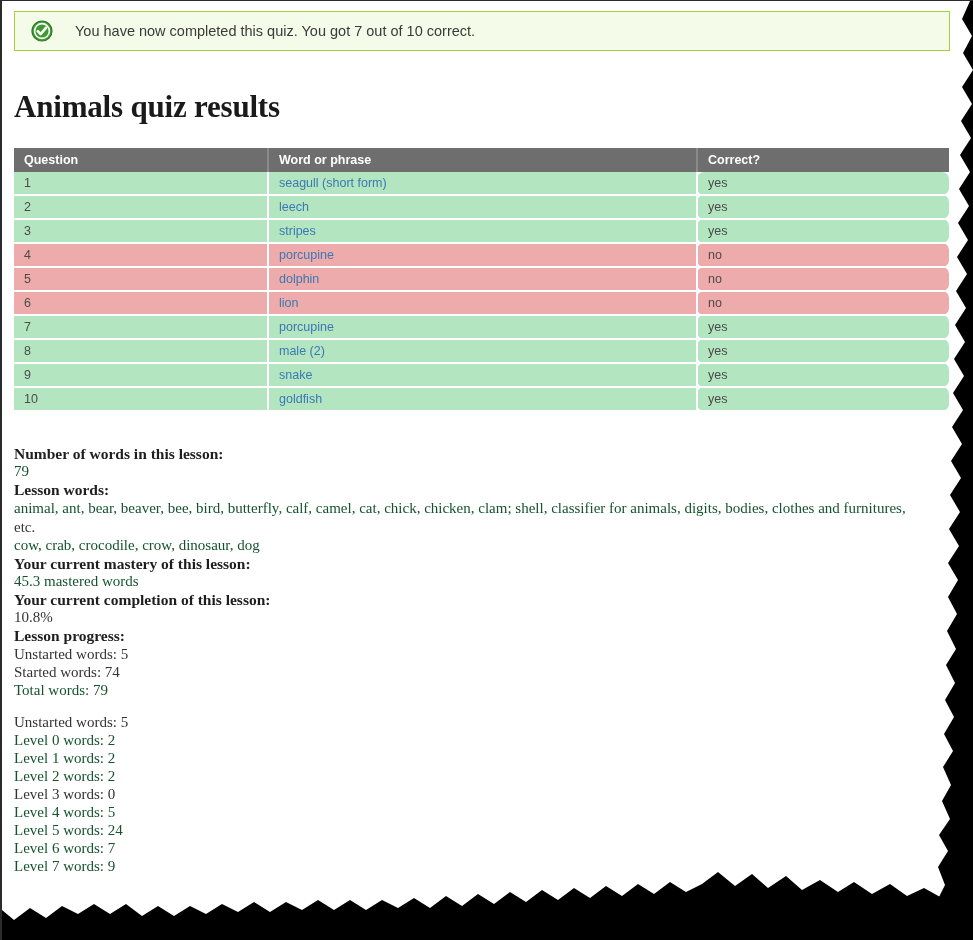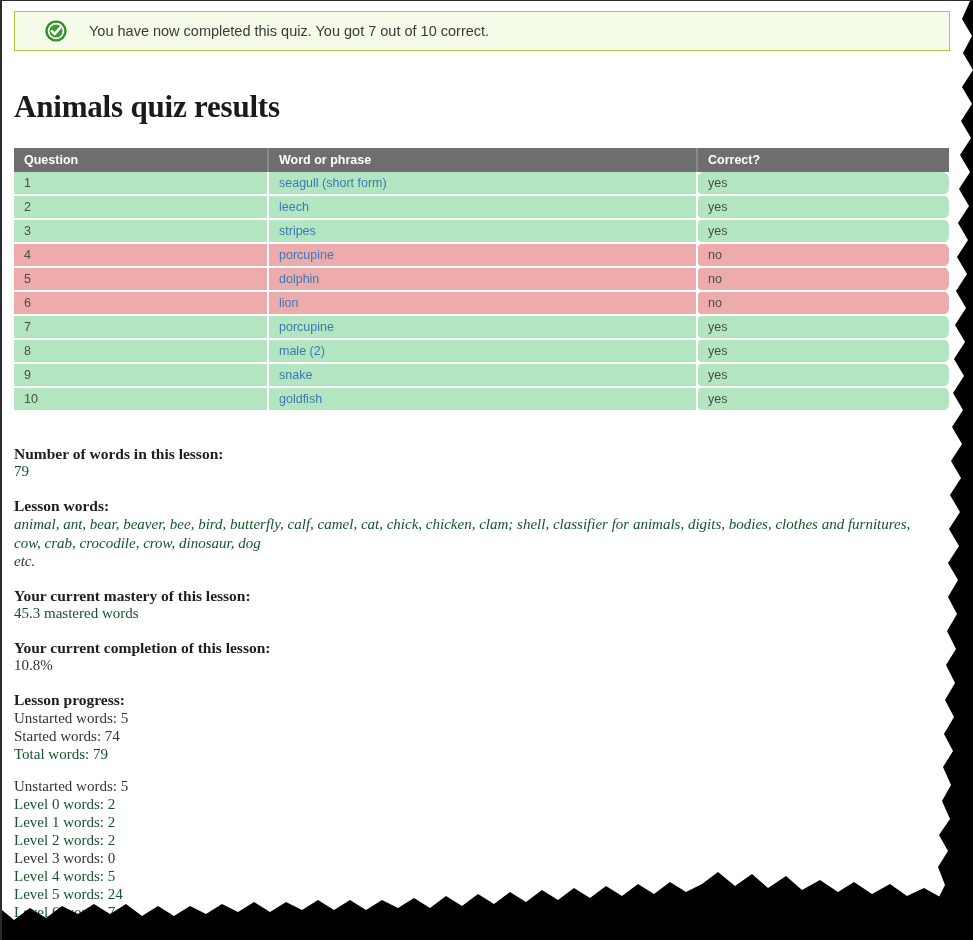--- a/index.html
+++ b/index.html
@@ -35,21 +35,21 @@
   }
 
   
   .alert {
     margin: 10px 12px 0 12px;
     background: #f4fbe8;
     border: 1px solid #a5d13a;
     height: 40px;
     display: flex;
     align-items: center;
-    padding: 0 20px;
+    padding: 0 6px;
     box-sizing: border-box;
   }
   .alert-icon {
     width: 22px;
     height: 22px;
     flex: 0 0 auto;
     margin-left: 10px;
     margin-right: 22px;
   }
   .alert-text {
@@ -114,34 +114,32 @@
   
   .section {
     margin: 0 0 0 12px;
     font-size: 15px;
     line-height: 1.18;
   }
   .sec-head {
     font-weight: bold;
     color: #1e1e1e;
     font-size: 15.5px;
-    margin-top: 16px;
   }
   .sec-head.first { margin-top: 33px; }
   .lnk {
     color: #14532d;
     text-decoration: none;
     cursor: pointer;
   }
   .dark { color: #333333; }
   .words-block {
     color: #3c78b4;
     max-width: 935px;
     line-height: 1.24;
-    font-style: italic;
   }
   .line { display: block; }
   .levels { margin-top: 14px; line-height: 1.20; }
   .levels .line { display: block; }
   .progress-lines { line-height: 1.20; }
 
   
   .back-button {
     position: absolute;
     left: 12px;
@@ -262,22 +260,22 @@
 
     <div class="section">
       <div class="sec-head first">Number of words in this lesson:</div>
       <div class="lnk">79</div>
     </div>
 
     <div class="section">
       <div class="sec-head">Lesson words:</div>
       <div class="words-block">
         <span class="line lnk">animal, ant, bear, beaver, bee, bird, butterfly, calf, camel, cat, chick, chicken, clam; shell, classifier for animals, digits, bodies, clothes and furnitures,</span>
+        <span class="line dark">etc.</span>
         <span class="line lnk">cow, crab, crocodile, crow, dinosaur, dog</span>
-        <span class="line dark">etc.</span>
       </div>
     </div>
 
     <div class="section">
       <div class="sec-head">Your current mastery of this lesson:</div>
       <div class="lnk">45.3 mastered words</div>
     </div>
 
     <div class="section">
       <div class="sec-head">Your current completion of this lesson:</div>

